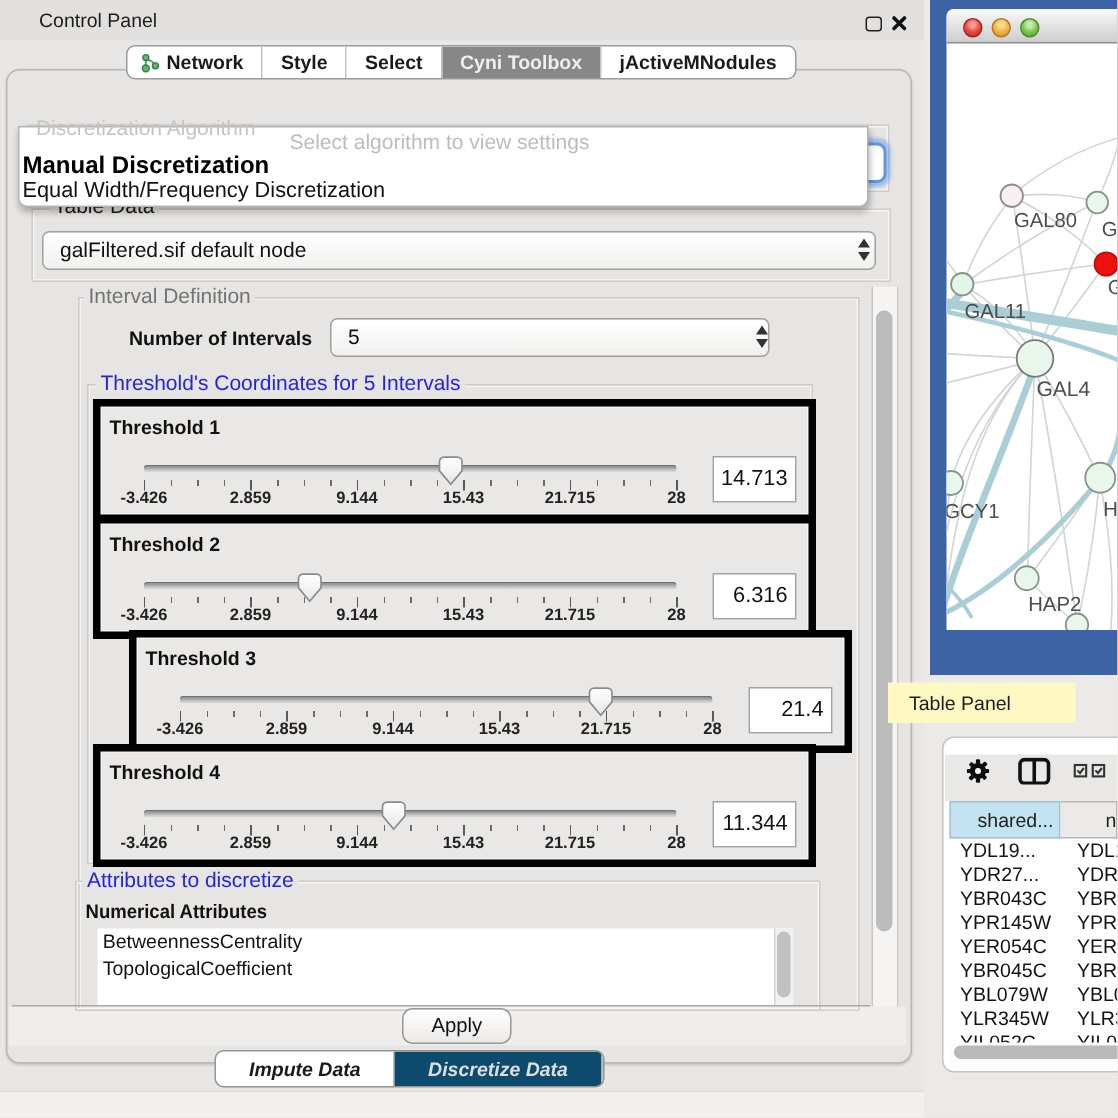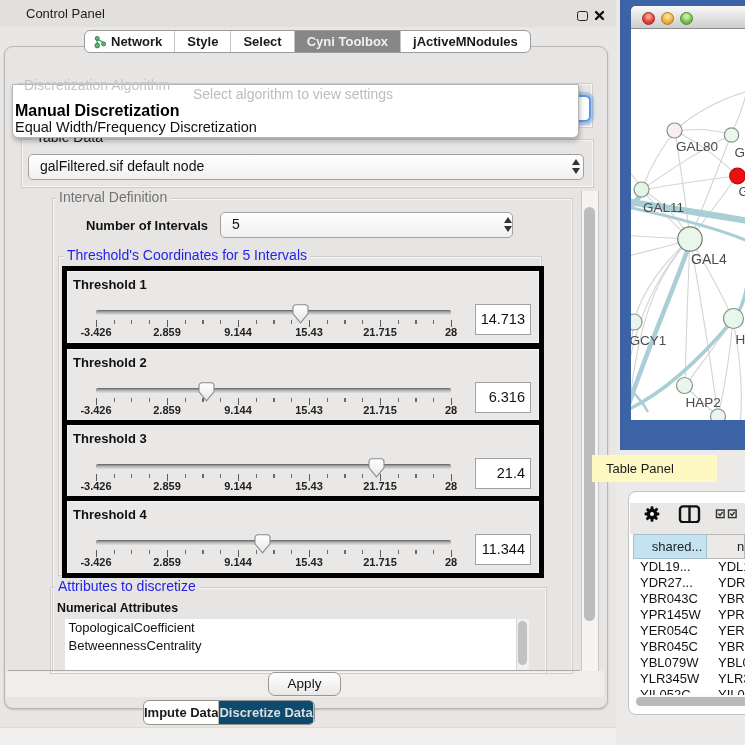--- a/index.html
+++ b/index.html
@@ -33,21 +33,21 @@
 .minor{position:absolute;left:28.5px;top:49px;width:357px;height:4px;background:repeating-linear-gradient(to right,#6a6a6a 0 1px,transparent 1px 17.75px);}
 .major{position:absolute;left:28.5px;top:49px;width:357px;height:7px;background:repeating-linear-gradient(to right,#5a5a5a 0 1px,transparent 1px 71px);}
 .slab{position:absolute;top:55px;font-size:11px;font-weight:bold;color:#222;transform:translateX(-50%);}
 .vbox{position:absolute;left:408px;top:33px;width:56px;height:31px;box-sizing:border-box;background:#fff;border:1px solid #a2a2a2;font-size:14.5px;color:#111;text-align:right;line-height:29px;padding-right:5px;}
 .thumbsvg{position:absolute;top:33px;width:17px;height:20px;}
 
 #numlist{left:65px;top:619px;width:463px;height:51px;background:#fff;overflow:hidden;font-size:13px;color:#111;}
 #numlist div{padding-left:3.5px;height:17.8px;line-height:17.8px;}
 
 #bottabs{left:143px;top:700px;height:23px;background:#fff;border:1px solid #96948f;border-radius:6px;display:flex;align-items:center;overflow:hidden;font-size:13px;font-weight:bold;color:#1a1a1a;}
-#bottabs .tab{padding:0 0;height:23px;line-height:23px;}
+#bottabs .tab{padding:0 22px;height:23px;line-height:23px;font-style:italic;}
 #bottabs .sep{width:1px;height:23px;background:#bdbdbd;}
 #bottabs .sel{background:#0c4a6e;color:#dedede;}
 
 #netpanel{left:620px;top:0;width:125px;height:450px;background:#3c63a5;}
 #macwin{left:631px;top:6px;width:114px;height:414px;background:#fff;border-top-left-radius:5px;overflow:hidden;}
 #mactitle{left:0;top:0;width:114px;height:22px;background:linear-gradient(#f9f9f9,#cdcdcd);border-bottom:1px solid #8d8d8d;position:absolute;}
 .light{position:absolute;top:5.5px;width:11px;height:11px;border-radius:50%;}
 #tablebar{left:592px;top:455px;width:125px;height:27px;background:#fef9c3;}
 #tablebar .t{position:absolute;left:14px;top:6px;font-size:13px;color:#1c1c1c;}
 #tpanelbox{left:628px;top:491px;width:130px;height:222px;background:#fff;border:1px solid #c6c4c2;border-radius:8px;}
@@ -161,21 +161,21 @@
         <linearGradient id="tg344" x1="0" y1="0" x2="0" y2="1">
           <stop offset="0" stop-color="#ffffff"></stop>
           <stop offset="0.55" stop-color="#f2f2f2"></stop>
           <stop offset="1" stop-color="#e4e4e4"></stop>
         </linearGradient>
       </defs>
       <path d="M4 0.7 h9 a3 3 0 0 1 3 3 v6.2 L8.5 18.8 L1 9.9 V3.7 a3 3 0 0 1 3 -3 z" fill="url(#tg344)" stroke="#8b8b8b" stroke-width="1.1"></path>
     </svg>
  <div class="vbox">6.316</div>
 </div>
-<div class="tpanel" style="top:420px;">
+<div class="tpanel" style="top:420px;margin-left:24px;">
  <div class="ttitle">Threshold 3</div>
  <div class="track"></div>
  <div class="minor"></div>
     <div class="major"></div>
  <div class="slab" style="left:29px;">-3.426</div>
  <div class="slab" style="left:100px;">2.859</div>
  <div class="slab" style="left:171px;">9.144</div>
  <div class="slab" style="left:242px;">15.43</div>
  <div class="slab" style="left:313px;">21.715</div>
  <div class="slab" style="left:384px;">28</div>
@@ -212,22 +212,22 @@
       </defs>
       <path d="M4 0.7 h9 a3 3 0 0 1 3 3 v6.2 L8.5 18.8 L1 9.9 V3.7 a3 3 0 0 1 3 -3 z" fill="url(#tg496)" stroke="#8b8b8b" stroke-width="1.1"></path>
     </svg>
  <div class="vbox">11.344</div>
 </div>
 
 <div class="group" style="left:50px;top:587px;width:495px;height:85px;"></div>
 <div class="gtitle" style="left:55px;top:580px;color:#2323e8;">Attributes to discretize</div>
 <div class="abs bold" style="left:57px;top:600px;font-size:13px;color:#111;transform:scaleX(0.95);transform-origin:0 0;">Numerical Attributes</div>
 <div class="abs" id="numlist">
+    <div>BetweennessCentrality</div>
     <div>TopologicalCoefficient</div>
-    <div>BetweennessCentrality</div>
   </div>
 <div class="abs" style="left:516px;top:619px;width:12px;height:51px;background:#f1f1f1;border-left:1px solid #d5d5d5;"></div>
 <div class="abs" style="left:517.5px;top:621px;width:9px;height:44px;background:#c1c1c1;border-radius:4.5px;"></div>
 <div class="abs" style="left:8px;top:670px;width:572px;height:1px;background:#abaaa8;"></div>
 
 <div class="abs" style="left:581px;top:191px;width:16px;height:480px;background:#f5f4f3;border-left:1px solid #c9c7c5;border-right:1px solid #c9c7c5;"></div>
 <div class="abs" style="left:583.5px;top:207px;width:11px;height:414px;background:#bcbcbc;border-radius:5.5px;"></div>
 
 <div class="abs" style="left:268px;top:672px;width:71px;height:22px;background:linear-gradient(#ffffff,#ebe9e7);border:1px solid #999795;border-radius:7px;font-size:13.5px;color:#111;text-align:center;line-height:21px;">Apply</div>
 <div class="abs" id="bottabs">

